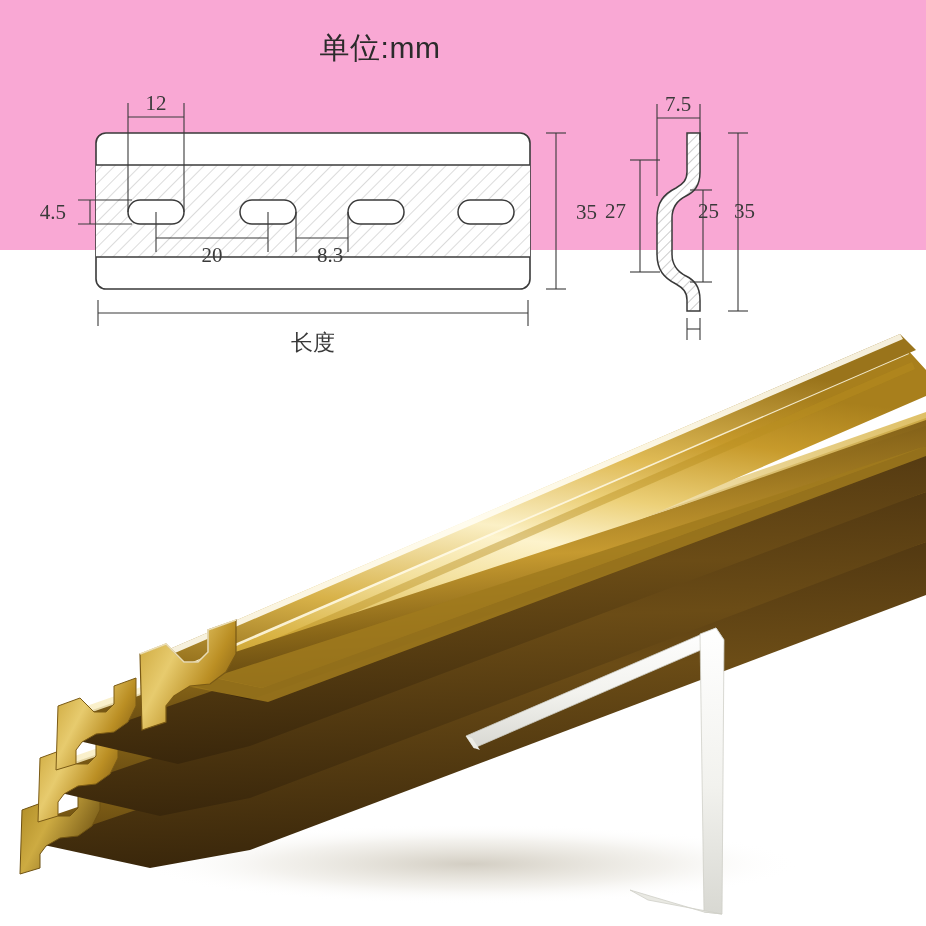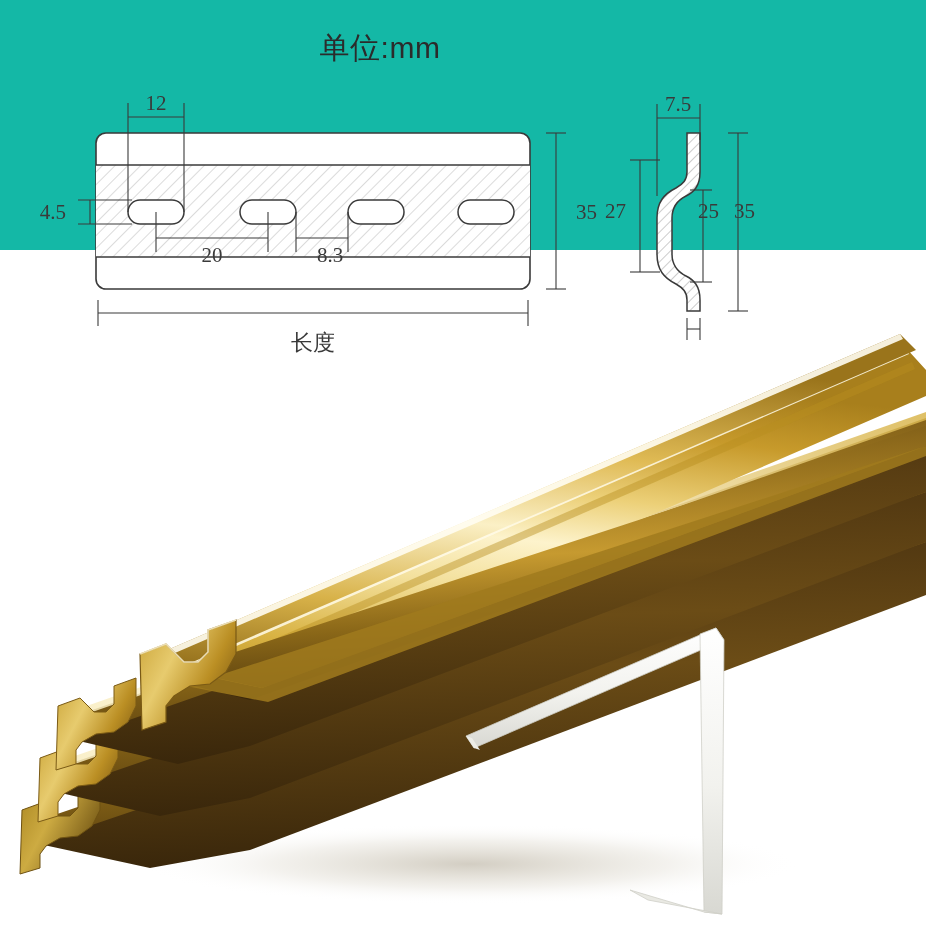--- a/index.html
+++ b/index.html
@@ -12,21 +12,21 @@
     height: 926px;
     overflow: hidden;
     font-family: "Liberation Sans", sans-serif;
     position: relative;
   }
 
   #page {
     position: relative;
     width: 926px;
     height: 926px;
-    background: #14b8a6;
+    background: #f9a8d4;
   }
 
   
   #unit-title {
     position: absolute;
     left: 0;
     top: 28px;
     width: 760px;
     text-align: center;
     font-size: 30px;

